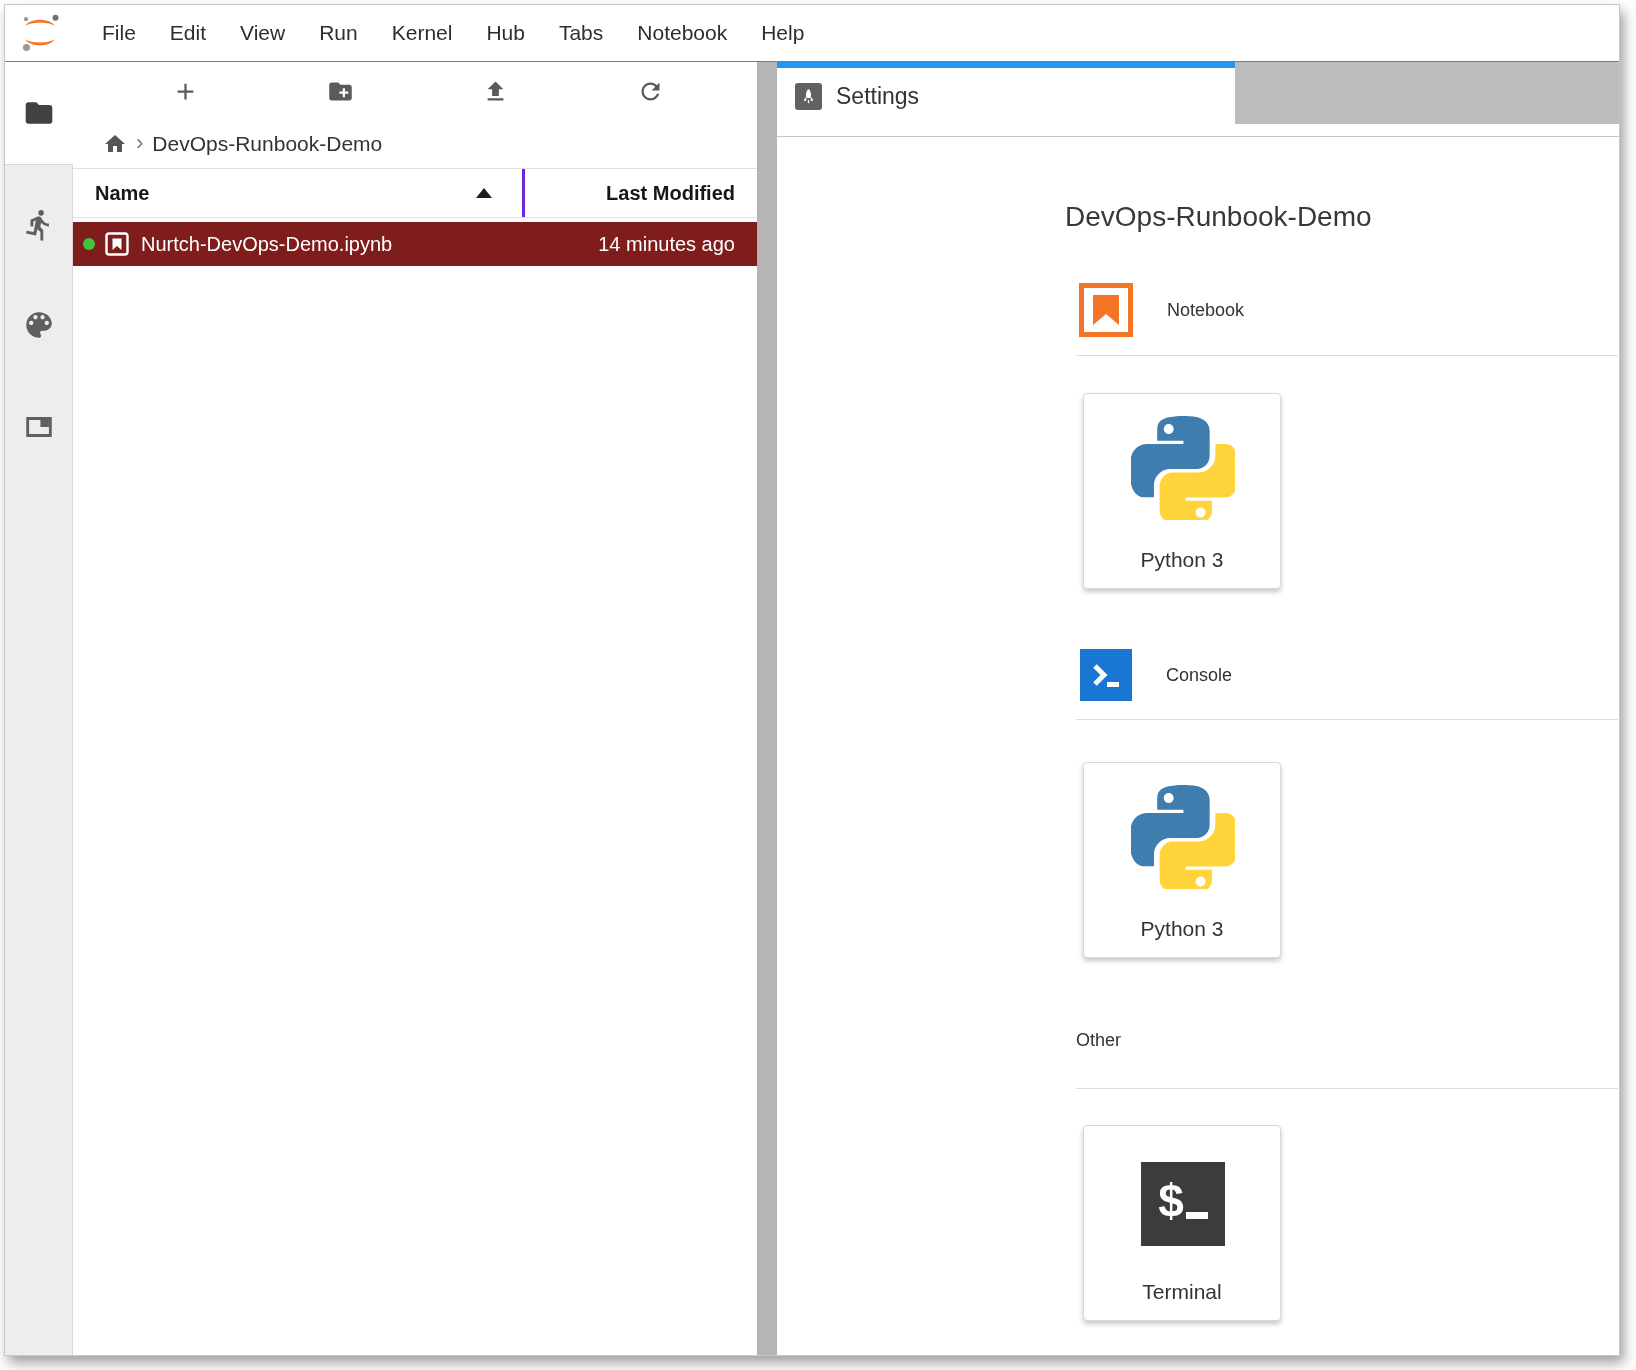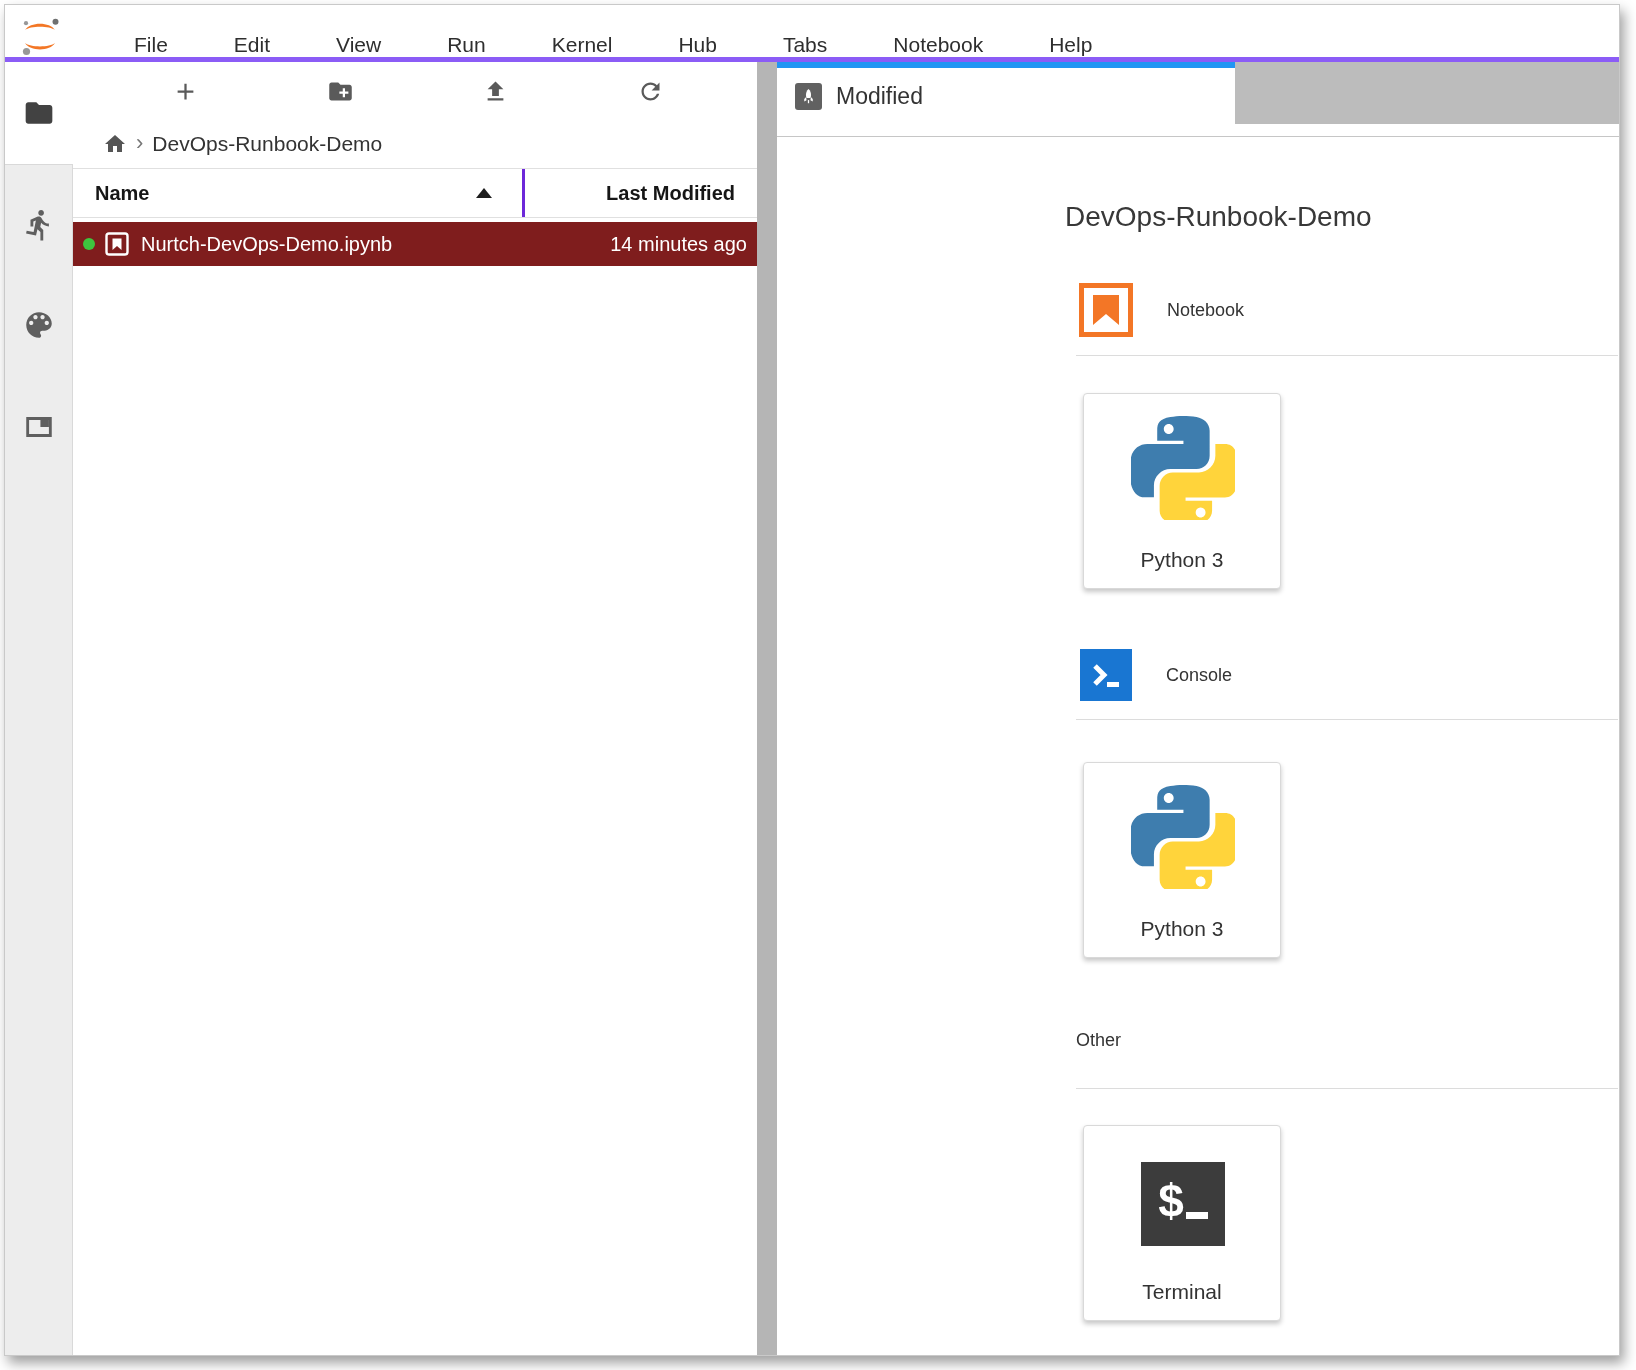--- a/index.html
+++ b/index.html
@@ -4,22 +4,22 @@
 <style>
   * { box-sizing: border-box; margin: 0; padding: 0; }
   html,body { width:1636px; height:1370px; background:#fff; overflow:hidden;
     font-family:"Liberation Sans", sans-serif; }
 
   .window{ position:absolute; left:4px; top:4px; width:1616px; height:1352px;
     background:#fff; border:1px solid #c9c9c9;
     box-shadow:4px 7px 12px rgba(0,0,0,.38); }
 
   
-  .menubar{ height:57px; display:flex; align-items:flex-end;
-    border-bottom:5px solid #8b5cf6; background:#fff;gap:32px; }
+  .menubar{ height:57px; display:flex; align-items:center;
+    border-bottom:1px solid #8b5cf6; background:#fff; }
   .logo{ width:46px; height:40px; margin:0 22px 0 12px; flex:none; }
   .menu-item{ font-size:21px; color:#2e2e2e; padding:0 17px; cursor:default; }
 
   
   .body-row{ display:flex; height:1293px; }
 
   
   .sidebar{ width:68px; flex:none; position:relative; background:#fff; }
   .sb-gray{ position:absolute; left:0; top:102px; bottom:0; width:68px;
     background:#ededed; border-top:1px solid #d9d9d9; border-right:1px solid #d9d9d9; }
@@ -49,21 +49,21 @@
     border-left:8px solid transparent; border-right:8px solid transparent;
     border-bottom:10px solid #1d1d1d; }
   .col-lm{ flex:1; text-align:right; padding-right:22px; border-left:3px solid #6d28d9;
     height:100%; display:flex; align-items:center; justify-content:flex-end; }
   .fb-row{ margin-top:4px; height:44px; flex:none; display:flex; align-items:center;
     background:#7f1d1d; color:#fff; font-size:20px; cursor:pointer; }
   .run-dot{ width:12px; height:12px; border-radius:50%; background:#3ec53e;
     margin-left:10px; flex:none; }
   .fb-row .nb-icon{ width:26px; height:26px; margin-left:9px; flex:none; }
   .fb-row .fname{ margin-left:11px; }
-  .fb-row .ftime{ margin-left:auto; padding-right:10px; }
+  .fb-row .ftime{ margin-left:auto; padding-right:22px; }
 
   
   .splitter{ width:20px; flex:none; background:#b5b5b5; cursor:col-resize; }
 
   
   .main{ flex:1; display:flex; flex-direction:column; background:#fff; min-width:0; }
   .tabbar{ height:62px; flex:none; background:#bcbcbc; display:flex; }
   .tab{ width:458px; background:#fff; border-top:6px solid #2196f3;
     display:flex; align-items:center; padding-left:18px; gap:14px; cursor:pointer; }
   .tab-icon{ width:27px; height:27px; background:#616161; border-radius:3px;
@@ -210,21 +210,21 @@
 
       <div class="tabbar">
         <div class="tab">
           <span class="tab-icon">
             <svg viewBox="0 0 24 24">
               <path d="M12 2.5c2.3 2 3.2 4.8 3.2 7.5 0 1.4-.3 2.8-.8 4h-4.8c-.5-1.2-.8-2.6-.8-4 0-2.7.9-5.5 3.2-7.5z"></path>
               <path d="M9 12.6 6.6 15v3.2l2.9-1.6zM15 12.6 17.4 15v3.2l-2.9-1.6z"></path>
               <rect x="11.2" y="16.5" width="1.6" height="4"></rect>
             </svg>
           </span>
-          <span class="tab-label">Modified</span>
+          <span class="tab-label">Settings</span>
         </div>
       </div>
       <div class="tab-gap"></div>
 
       <div class="launcher">
 
         <div class="l-title">DevOps-Runbook-Demo</div>
 
         <div class="l-section" style="left:302px; top:146px">
           <span class="nbk-icon">

